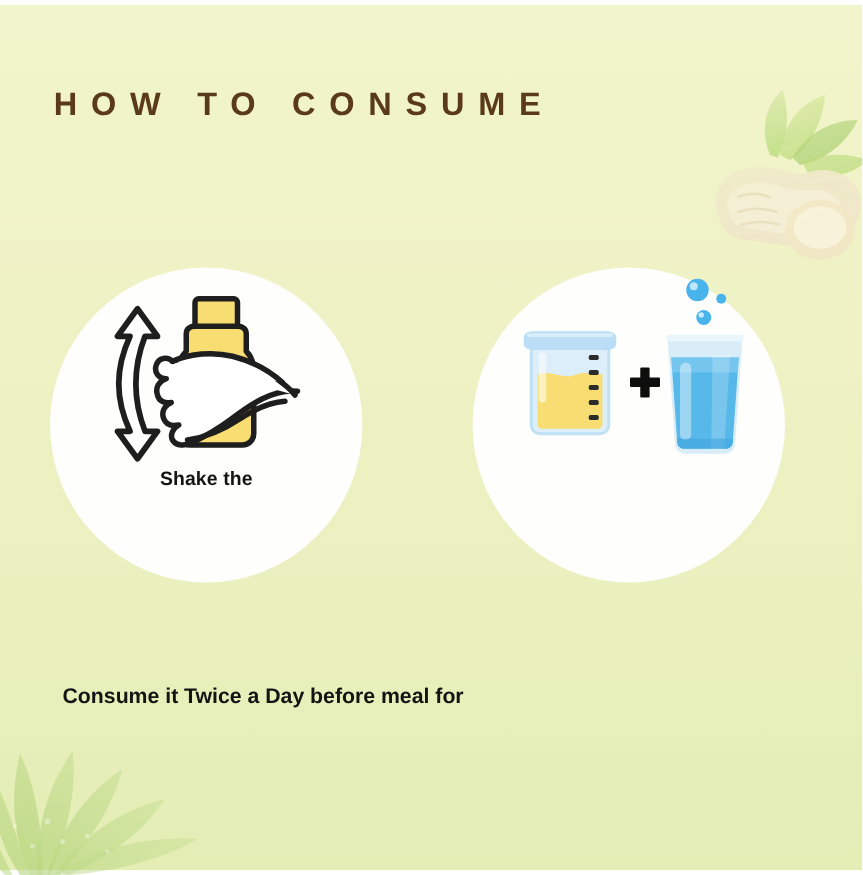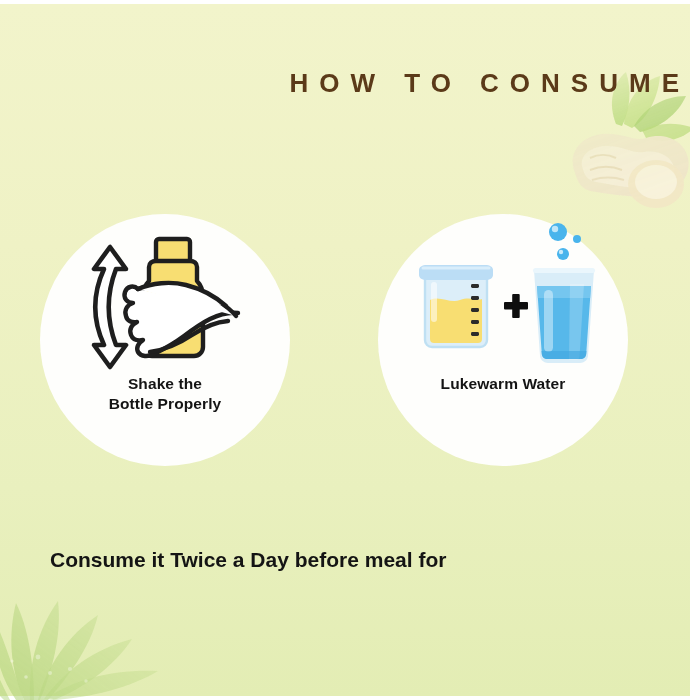--- a/index.html
+++ b/index.html
@@ -33,27 +33,28 @@
   .decor { position: absolute; pointer-events: none; }
 
   #ginger-decor { right: -6px; top: 66px; width: 150px; height: 150px; opacity: .92; }
   #aloe-decor  { left: -18px; bottom: 0px; width: 205px; height: 135px; opacity: .80; }
 
   
   #title {
     position: absolute;
     left: 0; right: 0;
     top: 68px;
-    text-align: right;
+    text-align: left;
     font-size: 26px;
     font-weight: 700;
     letter-spacing: 11px;
     text-indent: 11px;
     color: #5B3A19;
     font-family: "Liberation Sans", sans-serif;
+    padding-left: 32px;
   }
 
   
   .step-circle {
     position: absolute;
     top: 214px;
     width: 250px;
     height: 252px;
     border-radius: 50%;
     background: #FEFEFC;
@@ -82,21 +83,21 @@
     letter-spacing: .1px;
   }
   #step-2 .step-caption { font-size: 15.5px; }
 
   
   #footer-note {
     position: absolute;
     left: 50px;
     top: 545px;
     width: 520px;
-    font-size: 21px;
+    font-size: 17px;
     line-height: 1.42;
     color: #141414;
     font-weight: 600;
   }
   #footer-note .strong { font-weight: 800; }
 </style>
 </head>
 <body>
 
 <div id="banner">
@@ -190,21 +191,20 @@
                  C140 91 150 89 158 90" fill="#ffffff" stroke="#1E1E1E" stroke-width="4.4" stroke-linejoin="round" stroke-linecap="round"></path>
 
         <path d="M58 66 C70 62 84 60 98 62 C112 64 126 70 138 78 C146 83 152 88 156 93" fill="#ffffff" stroke="#1E1E1E" stroke-width="4.4" stroke-linecap="round"></path>
         <path d="M58 66 C72 60 90 58 106 62 C122 66 136 74 146 83" fill="#ffffff" stroke="#1E1E1E" stroke-width="4.4" stroke-linecap="round"></path>
 
         <path d="M70 129 C84 127 100 120 112 112 C124 104 136 99 148 98" fill="none" stroke="#1E1E1E" stroke-width="4.4" stroke-linecap="round"></path>
       </svg>
     </div>
     <div class="step-caption">
       <div>Shake the</div>
-      <div>Bottle Properly</div>
     </div>
   </div>
 
   <div class="step-circle" id="step-2">
     <div class="step-art">
       <svg width="200" height="160" viewBox="0 0 200 160">
 
         <g>
 
           <path d="M22 58 L22 122 C22 126 25 129 29 129 L77 129 C81 129 84 126 84 122 L84 58 Z" fill="#DCEEF9" stroke="#BFE0F3" stroke-width="2.4"></path>
@@ -251,21 +251,20 @@
           <path d="M167 66 L181 66 L176.6 138 C176.4 141 174.6 142 172.6 142 L166 142 Z" fill="#ffffff" opacity=".20"></path>
 
           <rect x="130" y="50" width="62" height="5" rx="2.5" fill="#EAF6FC"></rect>
 
           <path d="M138.4 133 L183.6 133 L183.2 136 C183 139 180.6 141 177.6 141
                    L144.4 141 C141.4 141 139 139 138.8 136 Z" fill="#3FA5DF" opacity=".6"></path>
         </g>
       </svg>
     </div>
     <div class="step-caption">
-      <div>Lukewarm Water</div>
     </div>
   </div>
 
   <div id="footer-note">
     <span>Consume it </span><span class="strong">Twice a Day</span><span> before meal for</span><br>
   </div>
 
 </div>
 
 </body></html>

